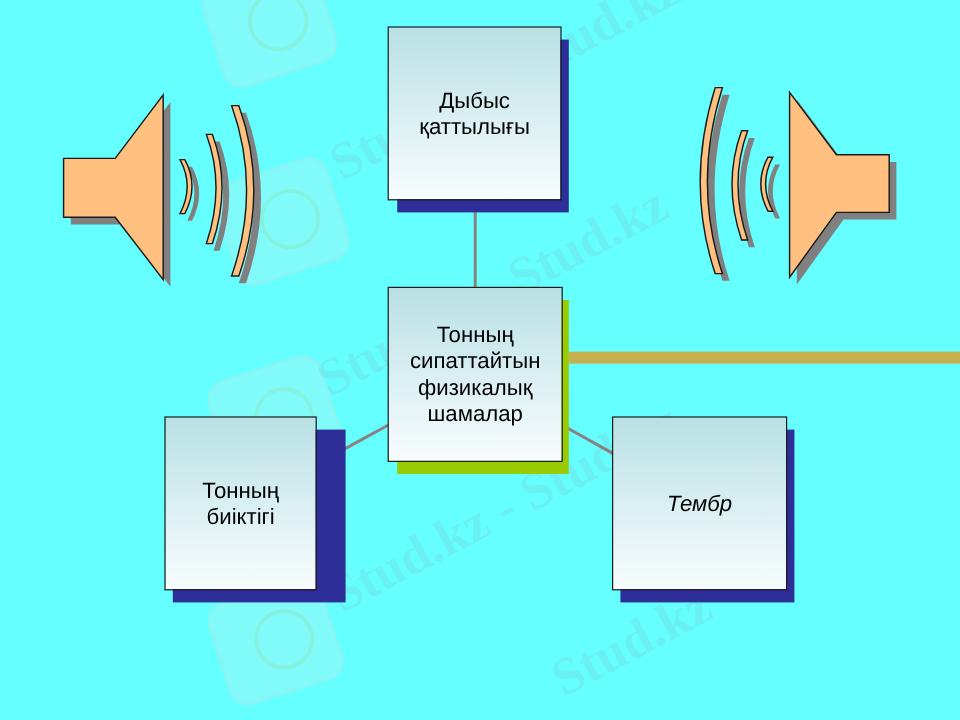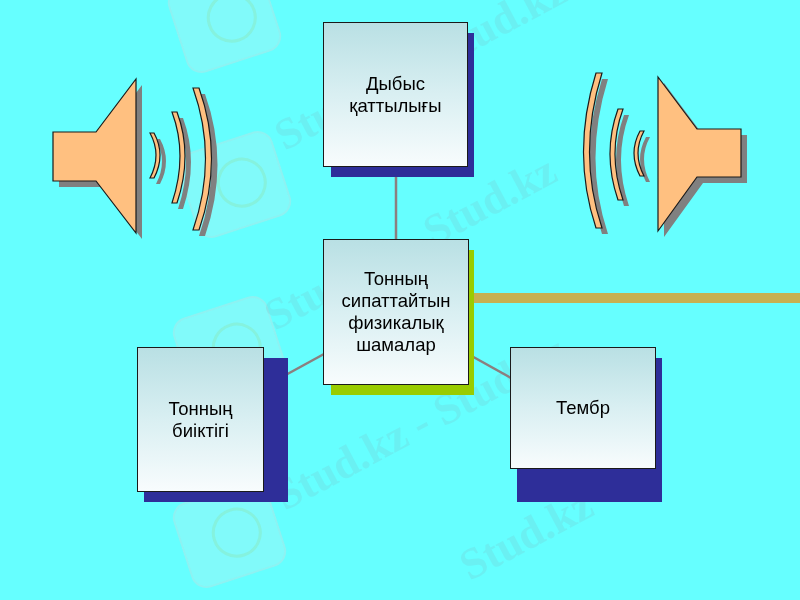--- a/index.html
+++ b/index.html
@@ -104,16 +104,16 @@
 <div class="box-wrap">
   <div class="shadow" style="left:144px; top:358px; width:144px; height:144px; background:#2e2e99;"></div>
   <div class="box" style="left:137px; top:347px; width:127px; height:145px;">
     <span>Тонның
 биіктігі</span>
   </div>
 </div>
 
 <div class="box-wrap">
   <div class="shadow" style="left:517px; top:358px; width:145px; height:144px; background:#2e2e99;"></div>
-  <div class="box" style="left:510px; top:347px; width:146px; height:122px;">
+  <div class="box" style="left:510px; top:347px; width:146px; height:145px;font-style:italic;">
     <span>Тембр</span>
   </div>
 </div>
 
 </body></html>

